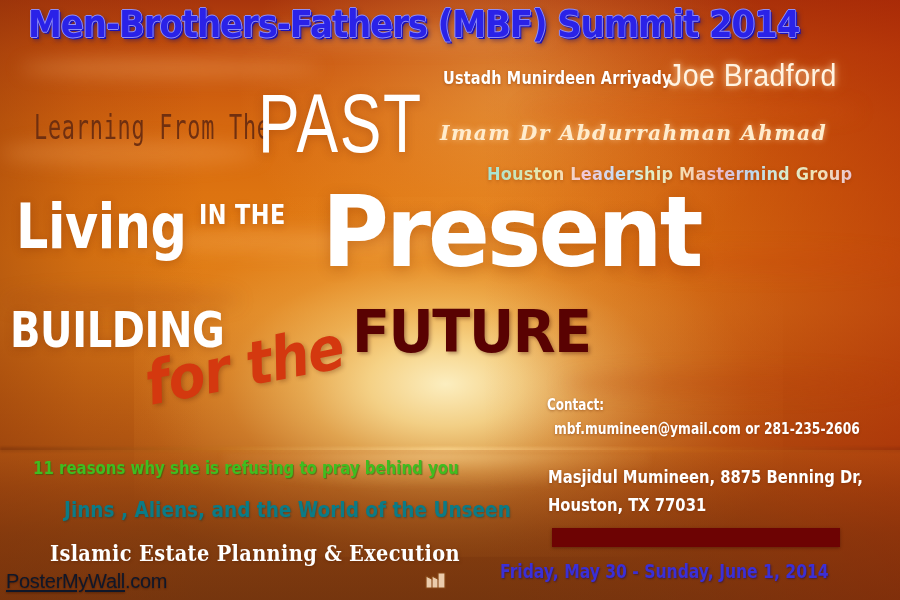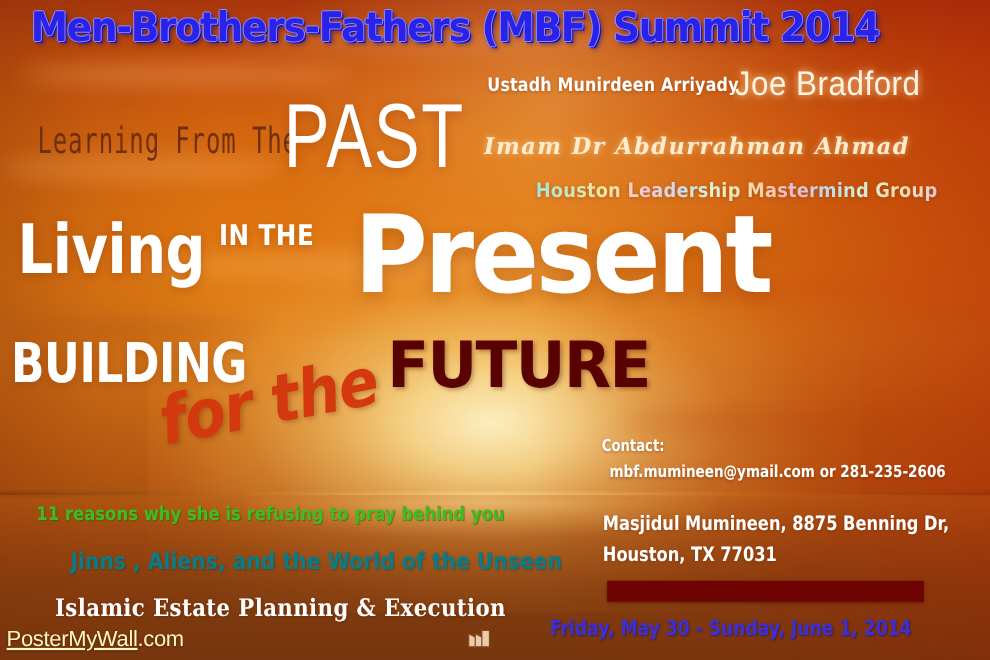--- a/index.html
+++ b/index.html
@@ -386,21 +386,21 @@
     transform-origin: left top;
     text-shadow: 1px 1px 2px rgba(20,10,90,0.5);
   }
 
   
   #watermark {
     left: 6px; top: 571px;
     font-family: "Liberation Sans", sans-serif;
     font-weight: normal;
     font-size: 20px;
-    color: #fef9c3;
+    color: #0f172a;
     letter-spacing: -0.3px;
     text-shadow: 0 1px 2px rgba(60,20,0,0.6);
   }
   #watermark .underline-part {
     text-decoration: underline;
     text-decoration-thickness: 2px;
     text-underline-offset: 2px;
   }
 
   

